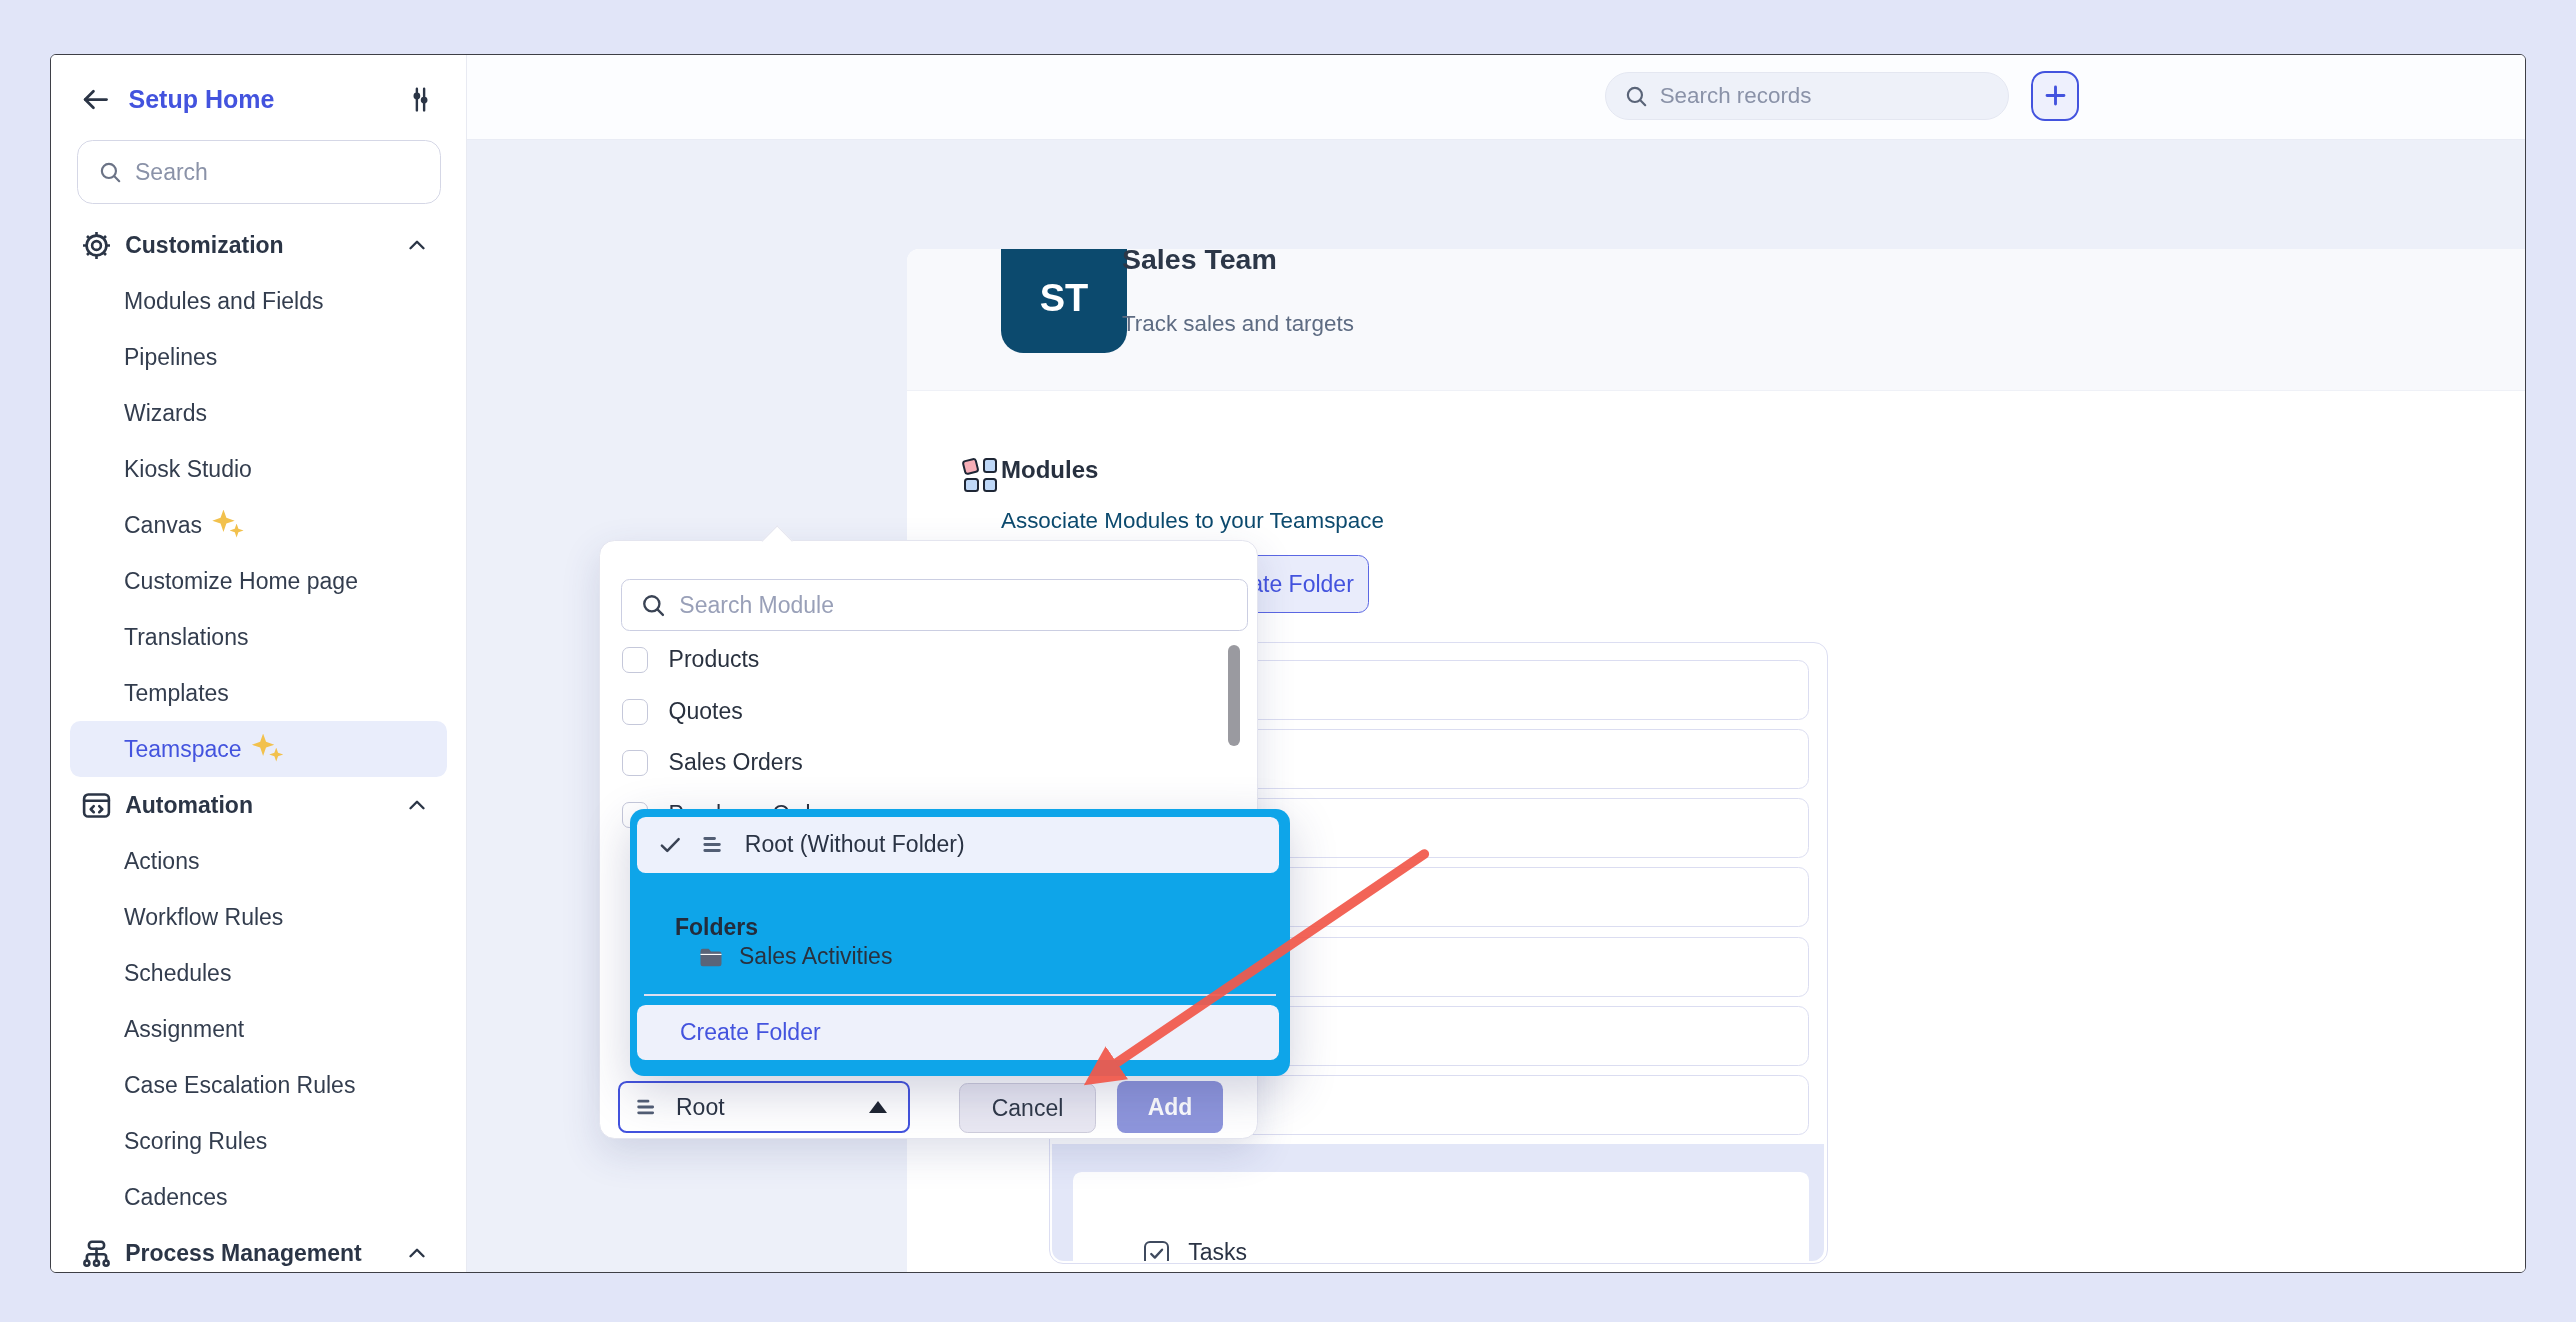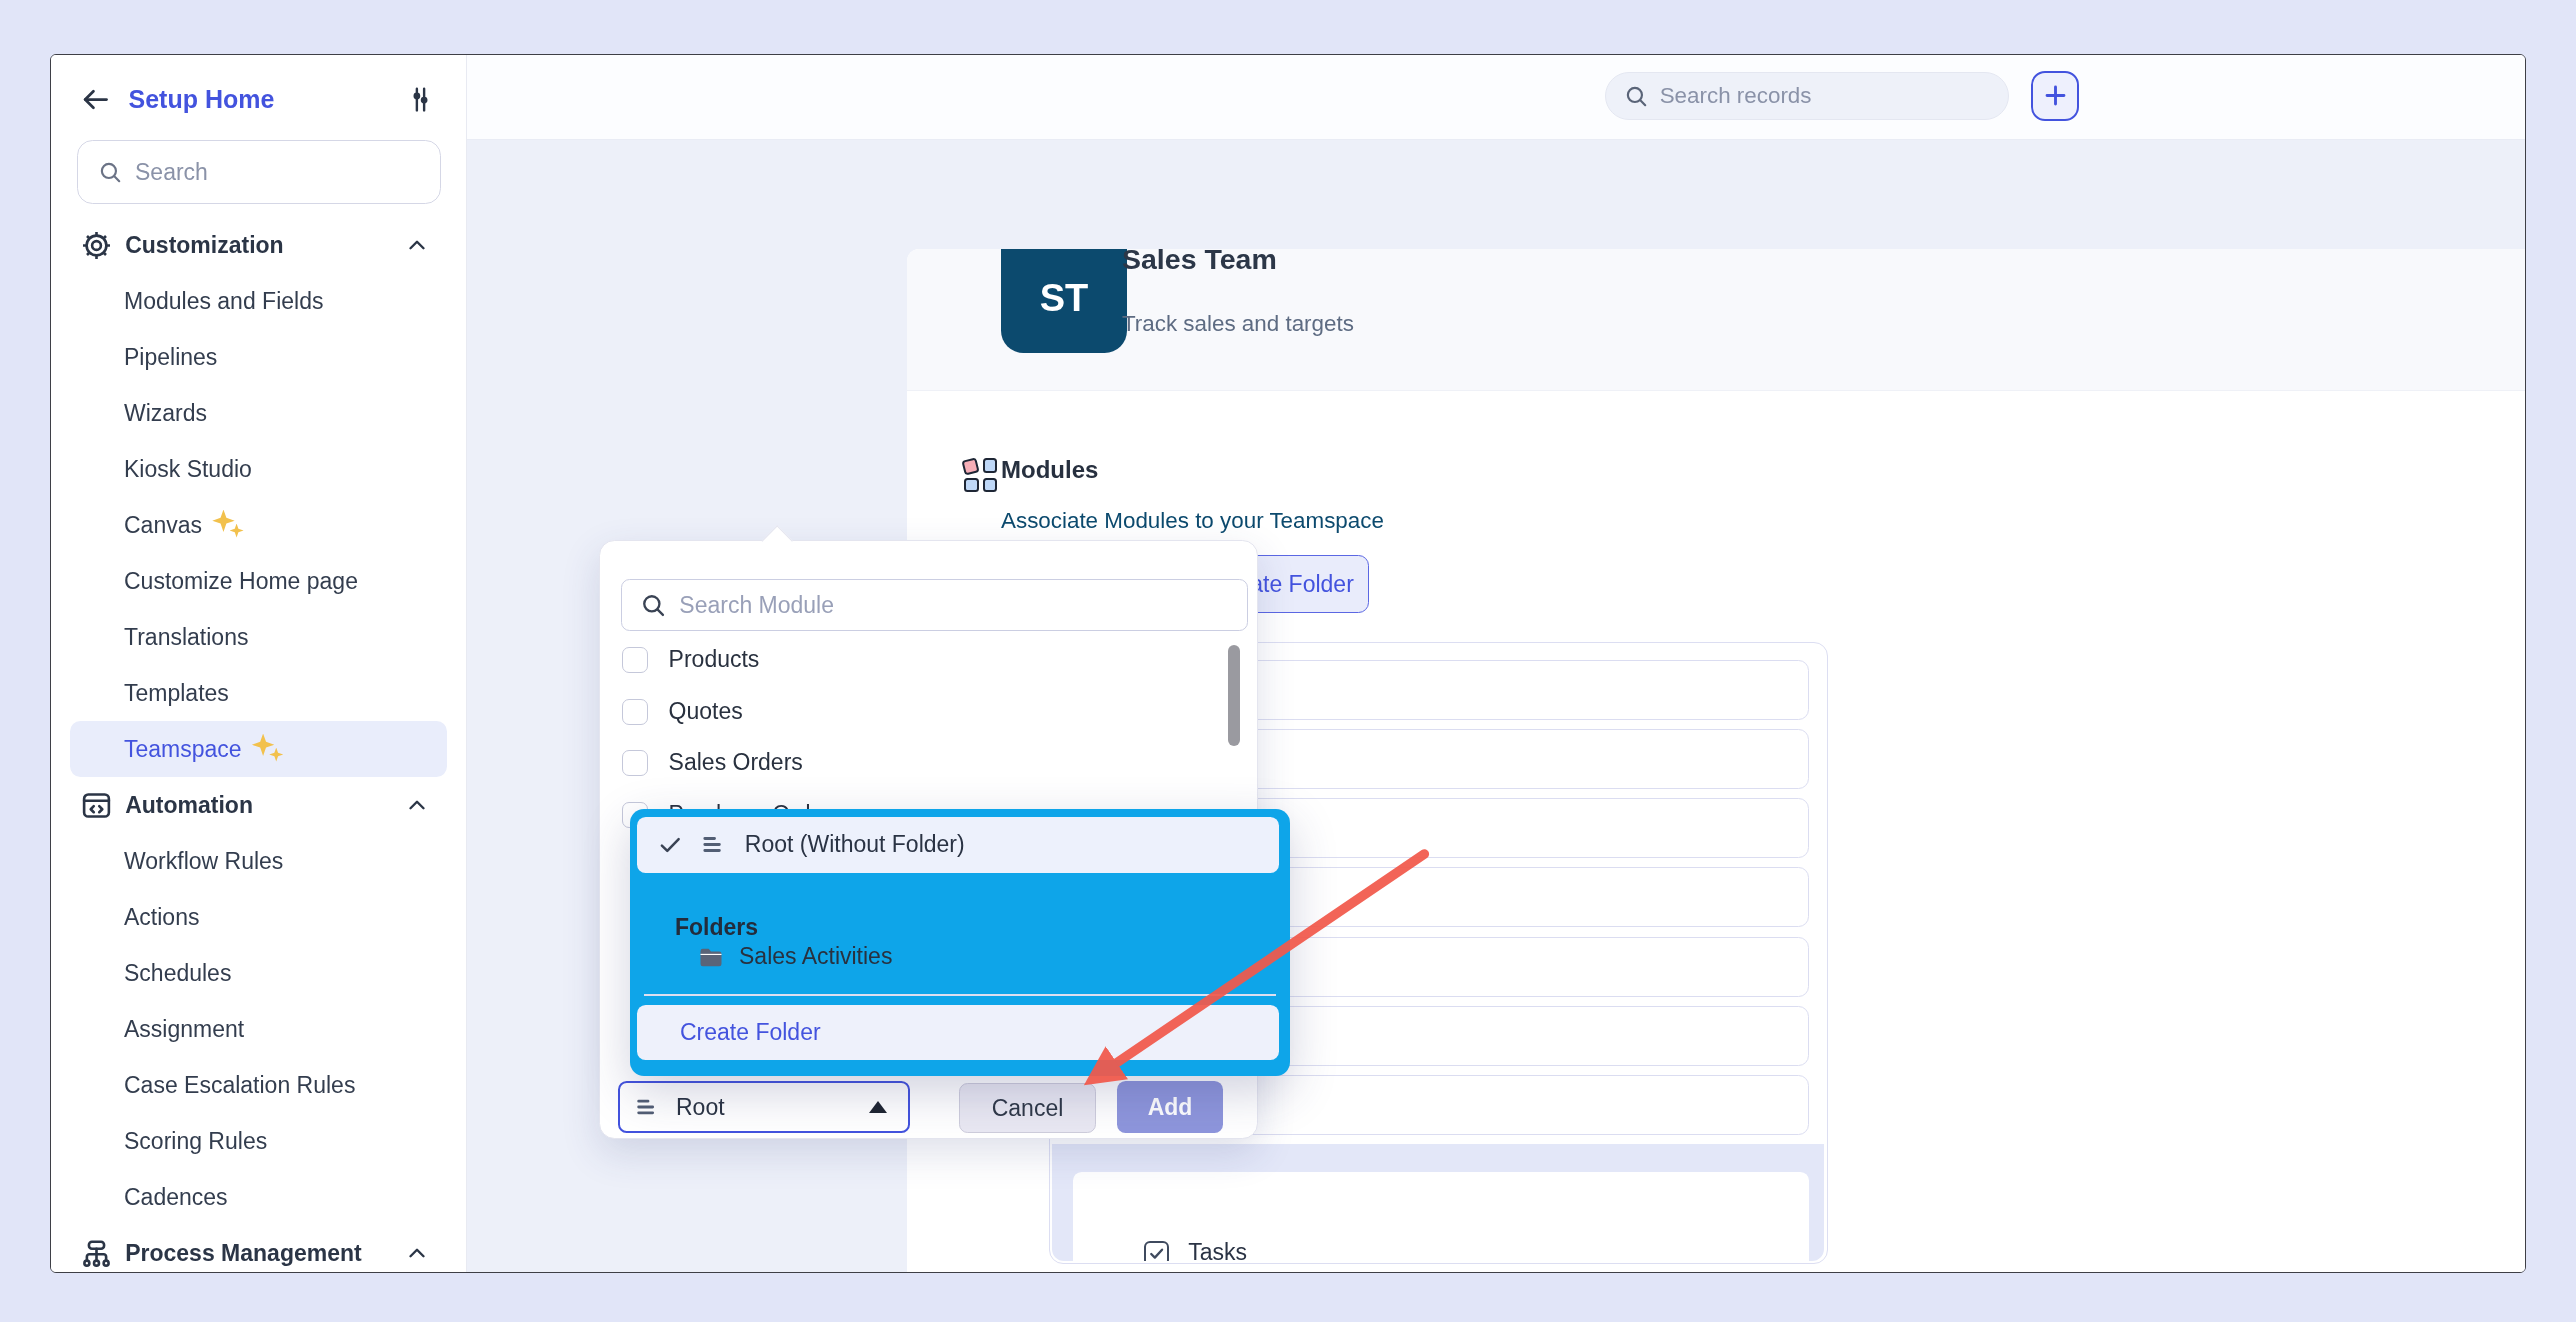--- a/index.html
+++ b/index.html
@@ -206,24 +206,24 @@
             </svg>
         </span>
         <span class="nlabel">Automation</span>
         <span class="chev">
           <svg width="26" height="26" viewBox="0 0 24 24" fill="none" stroke="#2B3546" stroke-width="2.2" stroke-linecap="round" stroke-linejoin="round">
               <path d="M6 15l6-6 6 6"></path>
             </svg>
         </span>
       </div>
       <div class="nav-row child">
+          <span>Actions</span>
+        </div>
+      <div class="nav-row child">
           <span>Workflow Rules</span>
-        </div>
-      <div class="nav-row child">
-          <span>Actions</span>
         </div>
       <div class="nav-row child">
           <span>Schedules</span>
         </div>
       <div class="nav-row child">
           <span>Assignment</span>
         </div>
       <div class="nav-row child">
           <span>Case Escalation Rules</span>
         </div>

